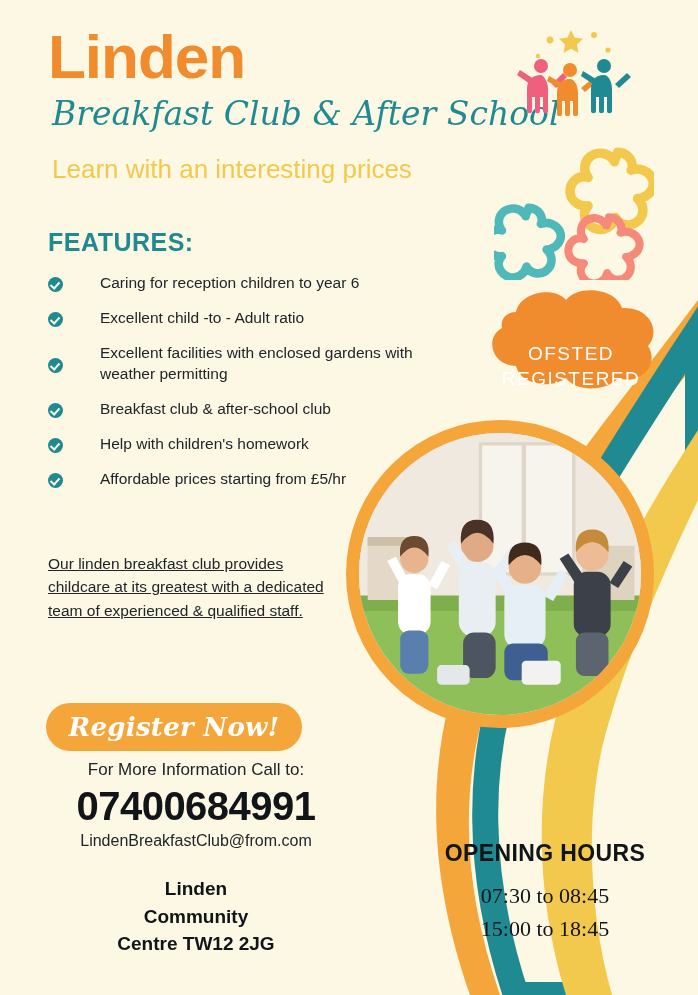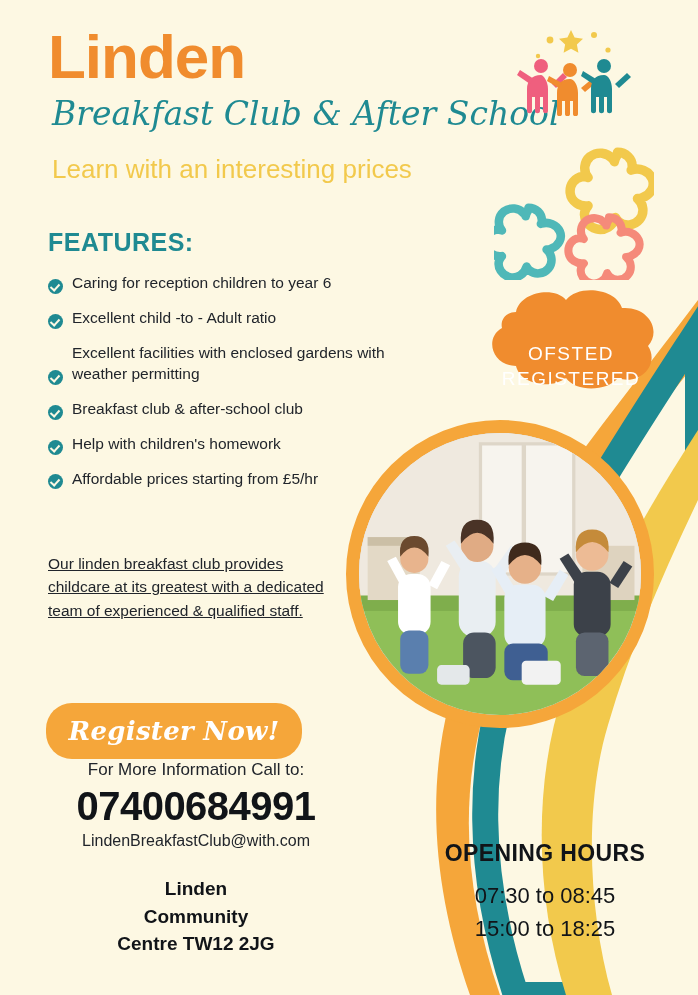--- a/index.html
+++ b/index.html
@@ -85,22 +85,23 @@
   }
   .features-title {
     color: #1f8a92;
     font-size: 25px;
     font-weight: bold;
     margin: 0 0 16px 0;
     letter-spacing: 0.5px;
   }
   .feature-item {
     display: flex;
-    align-items: flex-end;
+    align-items: center;
     margin-bottom: 14px;
+    gap: 28px;
   }
   .check {
     flex: 0 0 auto;
     width: 15px;
     height: 15px;
     border-radius: 50%;
     background: #1f8a92;
     margin-right: 9px;
     margin-top: 3px;
     position: relative;
@@ -178,21 +179,21 @@
     inset: 0;
     overflow: hidden;
   }
 
   
   .register-btn {
     position: absolute;
     left: 46px;
     top: 703px;
     width: 256px;
-    height: 56px;
+    height: 48px;
     background: #f5a63a;
     border-radius: 26px;
     display: flex;
     align-items: center;
     justify-content: center;
     z-index: 6;
     border: none;
     cursor: pointer;
   }
   .register-btn span {
@@ -256,20 +257,21 @@
     font-size: 23px;
     font-weight: bold;
     color: #111418;
     letter-spacing: 0.4px;
     margin-bottom: 12px;
   }
   .hours-line {
     font-size: 22px;
     color: #111418;
     line-height: 1.5;
+    font-family: Liberation Serif, serif;
   }
 </style>
 </head>
 <body>
 
 <div class="flyer">
 
   <svg class="ribbons" viewBox="0 0 698 995">
     <path d="M698 300 C 600 430, 520 520, 470 640 C 420 760, 430 880, 470 995 L 698 995 Z" fill="#f5a63a"></path>
     <path d="M698 360 C 610 470, 545 555, 500 665 C 455 775, 462 885, 500 995 L 698 995 Z" fill="#fdf8e3"></path>
@@ -417,28 +419,28 @@
     </svg>
   </div>
 
   <div class="register-btn">
     <span>Register Now!</span>
   </div>
 
   <div class="contact">
     <div class="contact-call">For More Information Call to:</div>
     <div class="contact-phone">07400684991</div>
-    <div class="contact-email">LindenBreakfastClub@with.com</div>
+    <div class="contact-email">LindenBreakfastClub@from.com</div>
   </div>
 
   <div class="address">
     <div>Linden</div>
     <div>Community</div>
     <div>Centre TW12 2JG</div>
   </div>
 
   <div class="hours">
     <div class="hours-title">OPENING HOURS</div>
     <div class="hours-line">07:30 to 08:45</div>
-    <div class="hours-line">15:00 to 18:25</div>
+    <div class="hours-line">15:00 to 18:45</div>
   </div>
 
 </div>
 
 </body></html>

